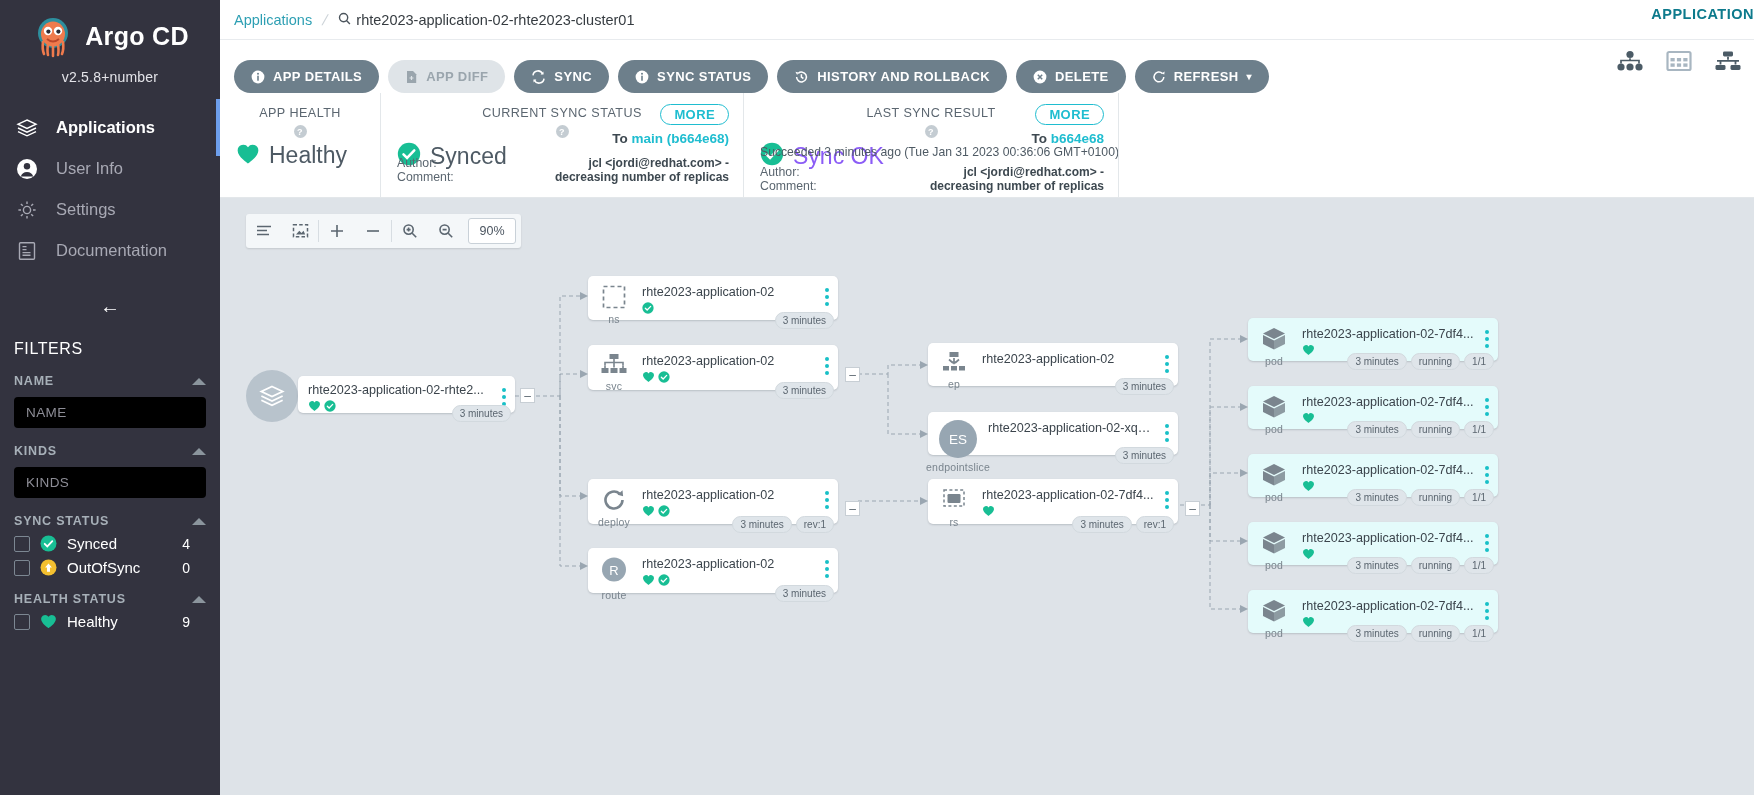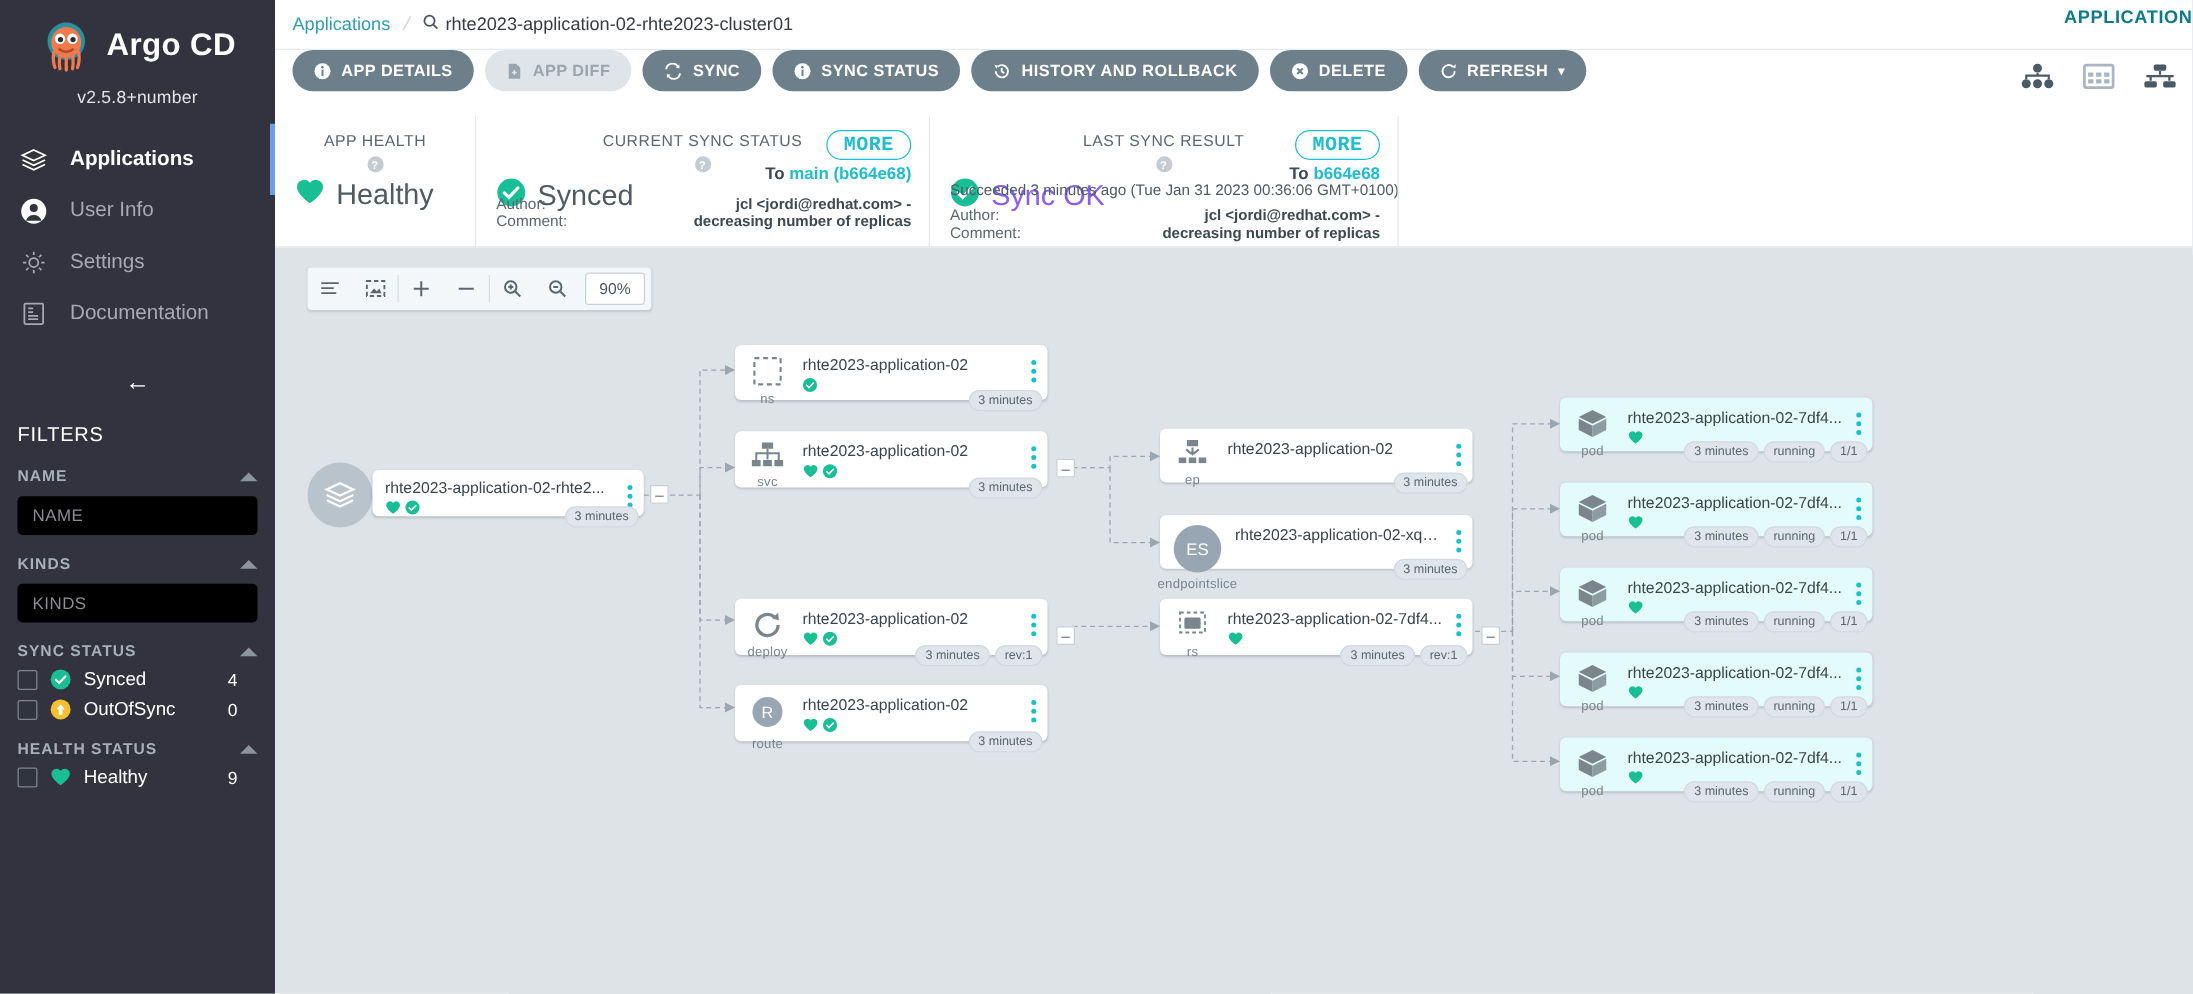--- a/index.html
+++ b/index.html
@@ -58,21 +58,21 @@
 
   .topbar {
     height: 40px; display:flex; align-items:center; padding: 0 14px 0 14px;
     border-bottom: 1px solid #e8ebee; background:#fff; position:relative;
   }
   .crumb-link { color:#2d9fb3; font-size: 14.5px; cursor:pointer;}
   .crumb-sep { color:#cdd3d8; margin: 0 11px; font-size:15px; transform: skewX(-16deg);}
   .crumb-cur { color:#363c41; font-size: 14.5px; display:flex; align-items:center; gap:5px;}
   .app-kind { position:absolute; right:0px; top:6px; color:#0d7a8c; font-size:14.5px; font-weight:bold; letter-spacing:.5px;}
 
-  .actionbar { height: 53px; display:flex; align-items:flex-start; gap:9px; padding: 0 14px; background:#fff; position:relative;}
+  .actionbar { height: 53px; display:flex; align-items:flex-end; gap:9px; padding: 0 14px; background:#fff; position:relative;}
   .btn {
     height: 33px; border-radius: 17px; background:#6d7f8b; color:#fff;
     display:flex; align-items:center; gap:8px; padding: 0 17px;
     font-size: 13px; font-weight: bold; letter-spacing:.4px; cursor:pointer; white-space:nowrap;
   }
   .btn.disabled { background:#dfe4e8; color:#9aa5ad; }
   .btn .bico { display:flex; align-items:center; }
   .viewicons { position:absolute; right: 12px; top: 10px; display:flex; align-items:center; gap: 22px;}
   .viewicons .vi { cursor:pointer; }
 
@@ -84,21 +84,21 @@
   .scard.c2 { width:363px; }
   .scard.c3 { width:375px; }
   .scard-label { font-size:12.6px; color:#5b6670; letter-spacing:.45px; display:flex; align-items:center; gap:5px;flex-direction:column;}
   .qmark { width:13px;height:13px;border-radius:50%; background:#c4ccd2; color:#fff; font-size:9px;
            display:flex;align-items:center;justify-content:center; font-weight:bold;}
   .scard-val { display:flex; align-items:center; gap:9px; margin-top:4px;}
   .scard-val .txt { font-size:23px; color:#4e5a64; }
   .scard-val .txt.green { color:#8b5cf6; }
   .more-btn {
     position:absolute; right:14px; top:11px; border:1px solid #1fbdd0; color:#1fbdd0;
-    border-radius:12px; font-size:16px; font-weight:bold; padding: 2px 13px; letter-spacing:.4px; cursor:pointer;font-family:Liberation Mono, monospace;
+    border-radius:12px; font-size:13px; font-weight:bold; padding: 2px 13px; letter-spacing:.4px; cursor:pointer;
   }
   .revline { position:absolute; right:14px; top:38px; font-size:13.5px; color:#3d4850; font-weight:bold;}
   .revline a { color:#1fbdd0; }
   .kv { position:absolute; left:16px; top:63px; font-size:12.3px; color:#5b6670; line-height:14px;}
   .kvright { position:absolute; right:14px; top:63px; font-size:12px; color:#3d4850; font-weight:bold; text-align:right; line-height:14px;}
   .succeeded { position:absolute; left:16px; top:52px; font-size:12.2px; color:#4e5a64; white-space:nowrap;}
 
   
   .graph { flex:1; background:#dee3e8; position:relative; overflow:hidden;}
   .zoomtoolbar {

